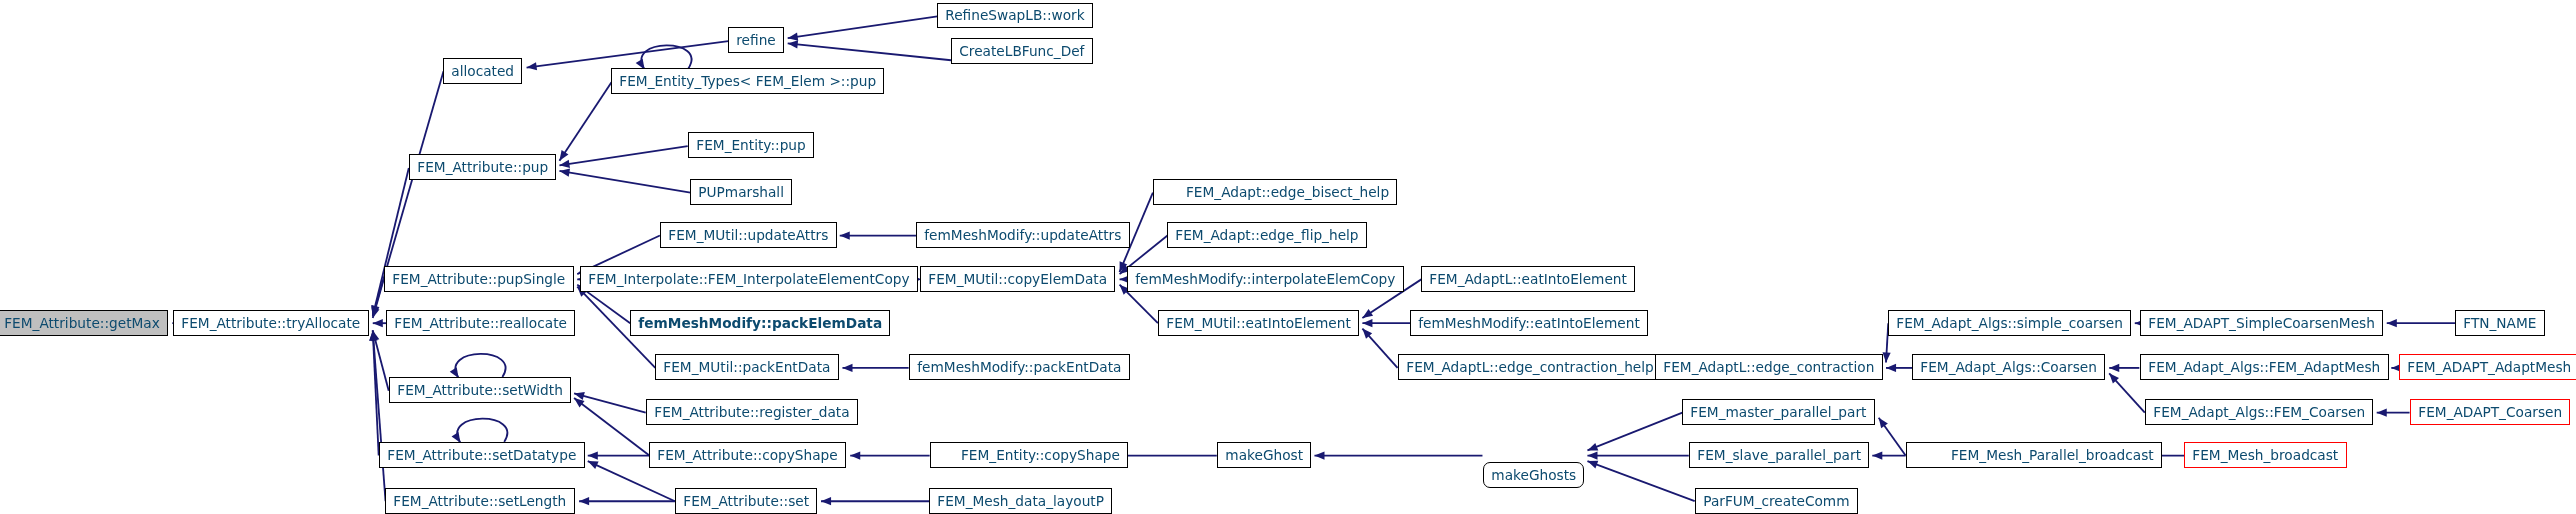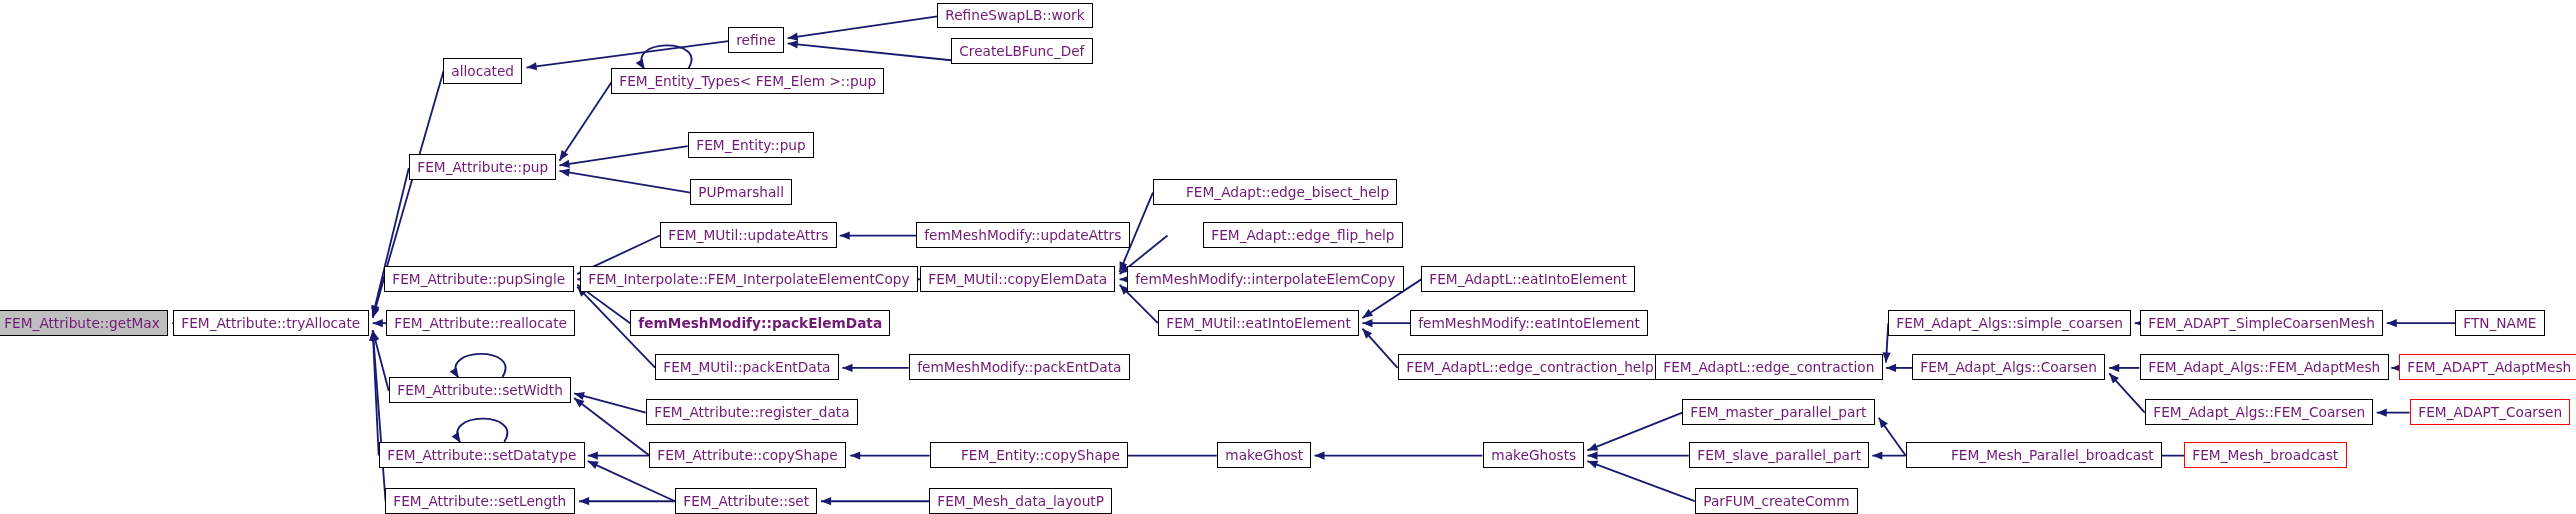--- a/index.html
+++ b/index.html
@@ -25,21 +25,21 @@
     fill: none;
     stroke: #191970;
     stroke-width: 2;
   }
   .node {
     position: absolute;
     z-index: 2;
     box-sizing: border-box;
     border: 1.8px solid #000000;
     background: #ffffff;
-    color: #701a75;
+    color: #0c4a6e;
     font-size: 13.7px;
     line-height: 1;
     padding: 5.5px 7.3px 4.6px 7.3px;
     white-space: nowrap;
     cursor: pointer;
   }
   .node.highlight {
     background: #bfbfbf;
     cursor: default;
   }
@@ -135,28 +135,28 @@
       <div class="node" style="left: 649px; top: 442px;">FEM_Attribute::copyShape</div>
       <div class="node" style="left: 675px; top: 488px;">FEM_Attribute::set</div>
       <div class="node" style="left: 937px; top: 2.7px;">RefineSwapLB::work</div>
       <div class="node" style="left: 951px; top: 38px;">CreateLBFunc_Def</div>
       <div class="node" style="left: 916px; top: 222px;">femMeshModify::updateAttrs</div>
       <div class="node" style="left: 920px; top: 266px;">FEM_MUtil::copyElemData</div>
       <div class="node" style="left: 909px; top: 354px;">femMeshModify::packEntData</div>
       <div class="node" style="left: 930px; top: 442px; padding-left: 30px;">FEM_Entity::copyShape</div>
       <div class="node" style="left: 929px; top: 488px;">FEM_Mesh_data_layoutP</div>
       <div class="node" style="left: 1153px; top: 179px; padding-left: 32px;">FEM_Adapt::edge_bisect_help</div>
-      <div class="node" style="left: 1167px; top: 222px; margin-left: 36px;">FEM_Adapt::edge_flip_help</div>
+      <div class="node" style="left: 1167px; top: 222px;">FEM_Adapt::edge_flip_help</div>
       <div class="node" style="left: 1127px; top: 266px;">femMeshModify::interpolateElemCopy</div>
       <div class="node" style="left: 1158px; top: 310px;">FEM_MUtil::eatIntoElement</div>
       <div class="node" style="left: 1217px; top: 442px;">makeGhost</div>
       <div class="node" style="left: 1421px; top: 266px;">FEM_AdaptL::eatIntoElement</div>
       <div class="node" style="left: 1410px; top: 310px;">femMeshModify::eatIntoElement</div>
       <div class="node" style="left: 1398px; top: 354px;">FEM_AdaptL::edge_contraction_help</div>
-      <div class="node" style="left: 1483px; top: 442px;">makeGhosts</div>
+      <div class="node" style="left: 1483px; top: 462px; border-radius: 7px;">makeGhosts</div>
       <div class="node" style="left: 1655px; top: 354px;">FEM_AdaptL::edge_contraction</div>
       <div class="node" style="left: 1682px; top: 399px;">FEM_master_parallel_part</div>
       <div class="node" style="left: 1689px; top: 442px;">FEM_slave_parallel_part</div>
       <div class="node" style="left: 1695px; top: 488px;">ParFUM_createComm</div>
       <div class="node" style="left: 1888px; top: 310px;">FEM_Adapt_Algs::simple_coarsen</div>
       <div class="node" style="left: 1912px; top: 354px;">FEM_Adapt_Algs::Coarsen</div>
       <div class="node" style="left: 1906px; top: 442px; padding-left: 44px;">FEM_Mesh_Parallel_broadcast</div>
       <div class="node" style="left: 2140px; top: 310px;">FEM_ADAPT_SimpleCoarsenMesh</div>
       <div class="node" style="left: 2140px; top: 354px;">FEM_Adapt_Algs::FEM_AdaptMesh</div>
       <div class="node" style="left: 2145px; top: 399px;">FEM_Adapt_Algs::FEM_Coarsen</div>

